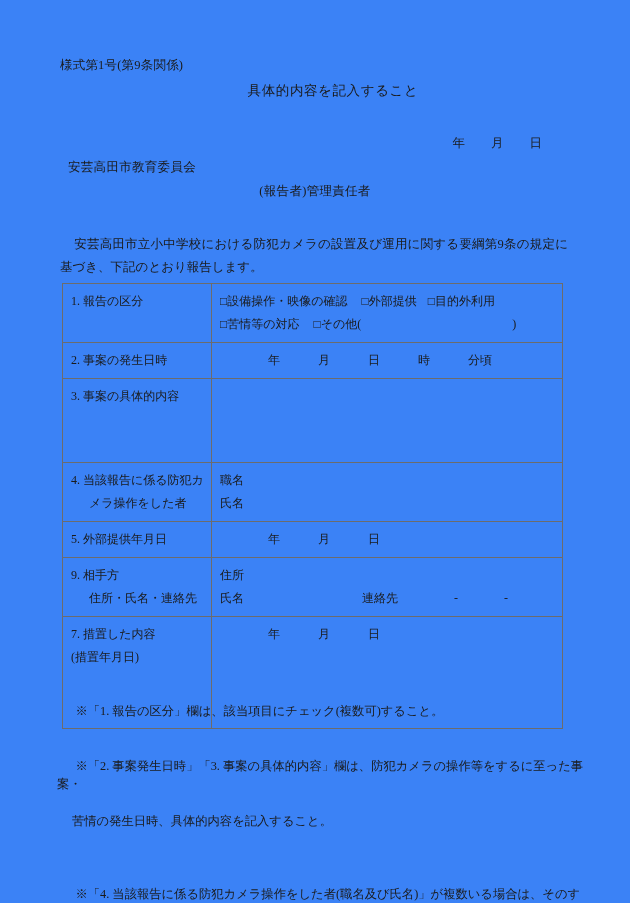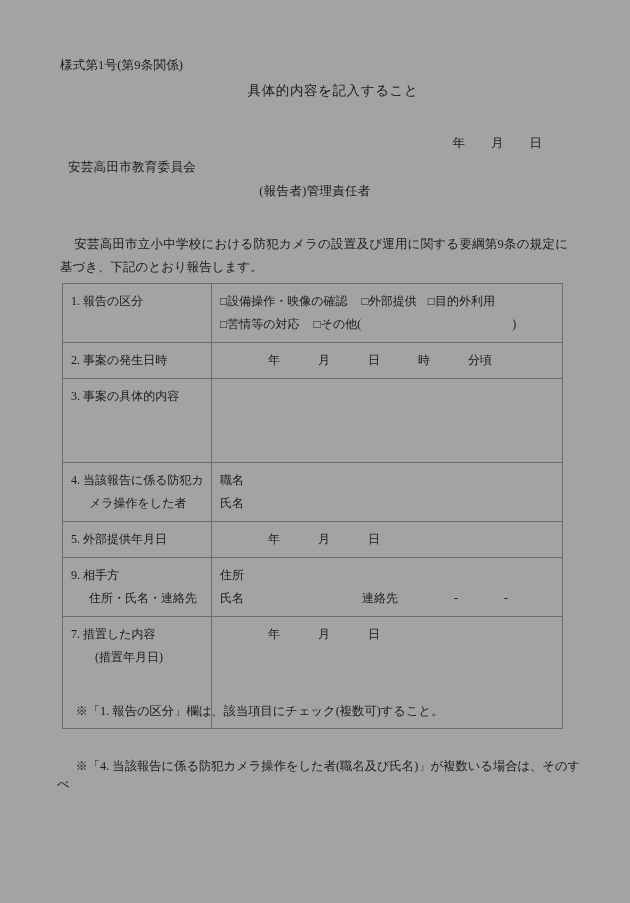--- a/index.html
+++ b/index.html
@@ -9,21 +9,21 @@
     background: #ffffff;
   }
   body {
     font-family: "Liberation Serif", "DejaVu Serif", serif;
     color: #1a1a1a;
   }
   .page {
     position: relative;
     width: 630px;
     height: 903px;
-    background: #a3a3a3;
+    background: #3b82f6;
     overflow: hidden;
   }
 
   
   .form-no {
     position: absolute;
     left: 60px;
     top: 57px;
     font-size: 12.5px;
     letter-spacing: 0.2px;
@@ -271,37 +271,41 @@
               <span>氏名</span><span class="spacer"></span><span>連絡先</span><span class="dash1"></span><span>-</span><span class="dash2"></span><span>-</span>
             </div>
           </div>
         </td>
       </tr>
 
       <tr class="h-r7">
         <td>
           <div class="lbl">
             <span>7. 措置した内容</span>
-            <span style="display:block;margin-left:24px;">(措置年月日)</span>
+            <span style="display:block;">(措置年月日)</span>
           </div>
         </td>
         <td>
           <div class="dates">
             <span class="u">年</span><span class="u">月</span><span class="u-last">日</span>
           </div>
         </td>
       </tr>
 
     </tbody>
   </table>
 
   <div class="notes">
     <div class="note">
       <span>※「1. 報告の区分」欄は、該当項目にチェック(複数可)すること。</span>
     </div>
     <div class="note">
+      <span>※「2. 事案発生日時」「3. 事案の具体的内容」欄は、防犯カメラの操作等をするに至った事案・</span>
+      <span class="cont">苦情の発生日時、具体的内容を記入すること。</span>
+    </div>
+    <div class="note">
       <span>※「4. 当該報告に係る防犯カメラ操作をした者(職名及び氏名)」が複数いる場合は、そのすべ</span>
       
     </div>
 
   </div>
 
 </div>
 
 </body></html>

